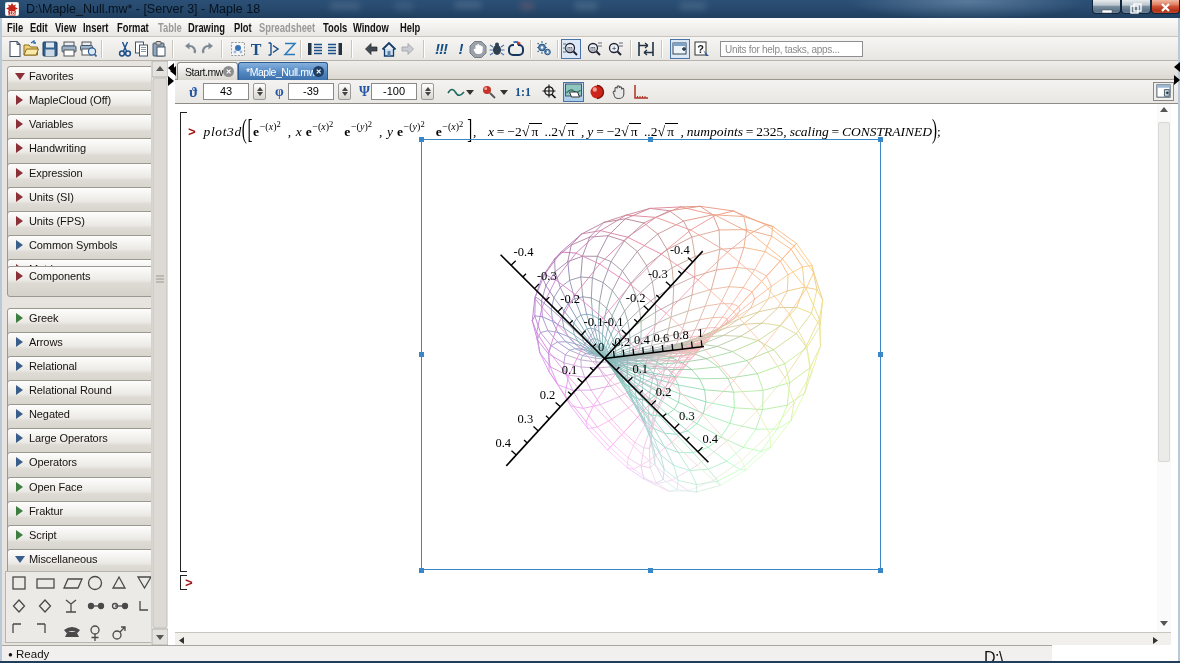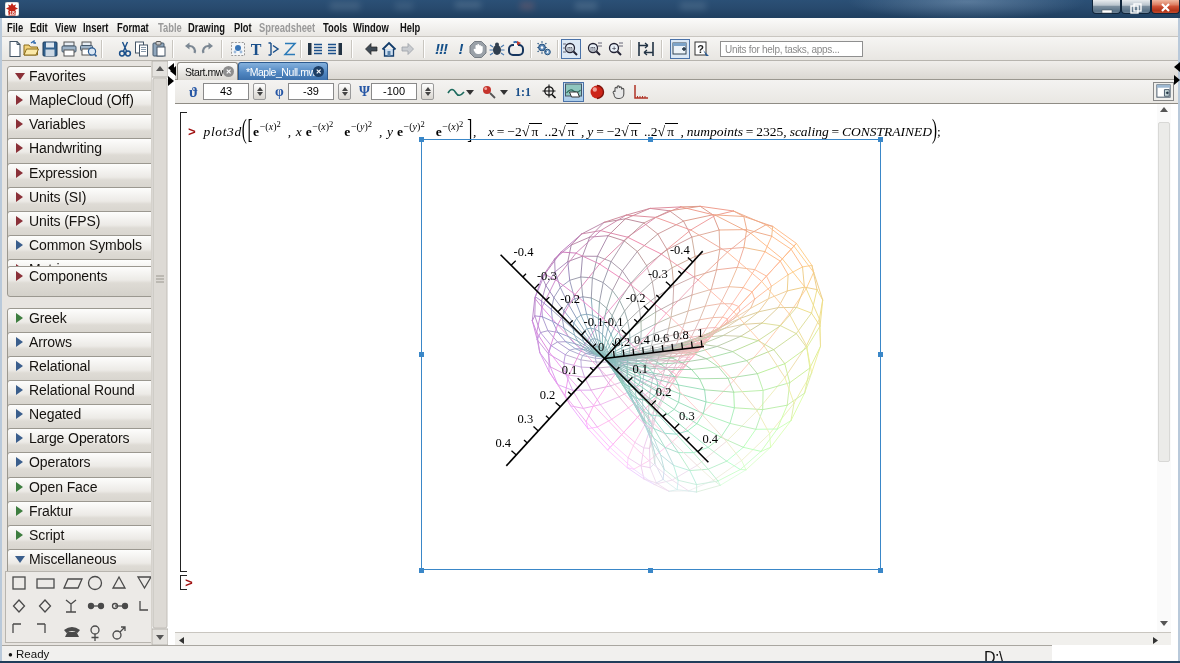--- a/index.html
+++ b/index.html
@@ -18,21 +18,21 @@
  background:linear-gradient(180deg,#fbfbfa,#e9e7e3);border-bottom:1px solid #c9c6c0;
  font-size:12px;font-weight:bold;color:#111}
 #menubar span{position:absolute;top:2.5px;transform:scaleX(0.78);transform-origin:0 50%}
 #toolbar{position:absolute;left:0;top:37px;width:1180px;height:24px;
  background:linear-gradient(180deg,#f6f5f3,#e8e6e2);border-bottom:1px solid #b7b4ae}
 #searchbox{position:absolute;left:720px;top:4px;width:143px;height:16px;border:1px solid #8f8f8f;background:#fff;
  font-size:10px;color:#8a8a8a;padding-left:4px;line-height:15px;letter-spacing:-0.3px}
 #sidebar{position:absolute;left:0;top:61px;width:167px;height:584px;background:#e7e4e0}
 .pal{position:absolute;left:7px;width:150px;height:31px;border:1px solid #9b9890;border-radius:3px;
  background:linear-gradient(180deg,#fdfdfc 0%,#eceae6 45%,#dedbd5 55%,#d4d1ca 100%);
- font-size:14px;color:#15120f;line-height:18px;padding-left:21px;white-space:nowrap;letter-spacing:-0.1px}
+ font-size:11px;color:#15120f;line-height:18px;padding-left:21px;white-space:nowrap;letter-spacing:-0.1px}
 .pal .tri{position:absolute;left:8px;top:4px;width:0;height:0}
 .tri.r{border-left:7px solid #8a3038;border-top:5px solid transparent;border-bottom:5px solid transparent}
 .tri.r.blue{border-left-color:#3a5e8c}.tri.r.green{border-left-color:#3d7d3f}
 .tri.d{border-top:7px solid #8a3038;border-left:5px solid transparent;border-right:5px solid transparent;top:6px;left:7px}
 .tri.d.blue{border-top-color:#3a5e8c}
 #sidescroll{position:absolute;left:151px;top:61px;width:16px;height:584px;background:#f1f0ee;border-left:1px solid #d5d2cc}
 #tabbar{position:absolute;left:175px;top:61px;width:1005px;height:19px;
  background:linear-gradient(180deg,#f0eeeb,#dbd8d2);border-bottom:1px solid #9a978f}
 .tab{position:absolute;top:1px;height:18px;border:1px solid #8e8b84;border-bottom:none;border-radius:3px 3px 0 0;
  font-size:10.5px;padding:3px 16px 0 7px;color:#111;letter-spacing:-0.45px;background:linear-gradient(180deg,#fcfcfb,#d9d6d0)}
@@ -88,20 +88,21 @@
     <div class="smudge" style="left:455px;width:26px;background:#9ab0c2;height:6px"></div>
     <div class="smudge" style="left:520px;width:14px;background:#b06a6a"></div>
     <div class="smudge" style="left:575px;width:22px;background:#8aa3b8"></div>
     <div class="smudge" style="left:680px;width:26px;background:#7e99b0"></div>
 <svg id="ticon" viewBox="0 0 14 14">
       <rect x="0" y="0" width="14" height="14" rx="2" fill="#fff" stroke="#888" stroke-width="0.5"></rect>
       <path d="M7 1 L8.5 3.5 L11 2.5 L10 5 L13 6.5 L10 8 L11 10.5 L8 9.5 L7 12 L6 9.5 L3 10.5 L4 8 L1 6.5 L4 5 L3 2.5 L5.5 3.5 Z" fill="#c22517"></path>
       <rect x="3.5" y="8.5" width="7" height="5" fill="#c22517"></rect>
       <text x="7" y="13" font-size="5" fill="#fff" text-anchor="middle" font-weight="bold">18</text>
     </svg>
+<span id="ttext">D:\Maple_Null.mw* - [Server 3] - Maple 18</span>
 <div class="capbtn" id="btn-min"><svg width="27" height="12">
         <rect x="9" y="8" width="10" height="3" fill="#fff" stroke="#3c4a56" stroke-width="0.5"></rect>
       </svg></div>
 <div class="capbtn" id="btn-max"><svg width="28" height="12">
         <rect x="12" y="2" width="7" height="7" fill="none" stroke="#fff" stroke-width="1.4"></rect>
         <rect x="9" y="4" width="7" height="7" fill="none" stroke="#fff" stroke-width="1.4"></rect>
       </svg></div>
 <div class="capbtn" id="btn-close"><svg width="27" height="12">
         <path d="M10 2 L17 9 M17 2 L10 9" stroke="#fff" stroke-width="2.2"></path>
       </svg></div>

